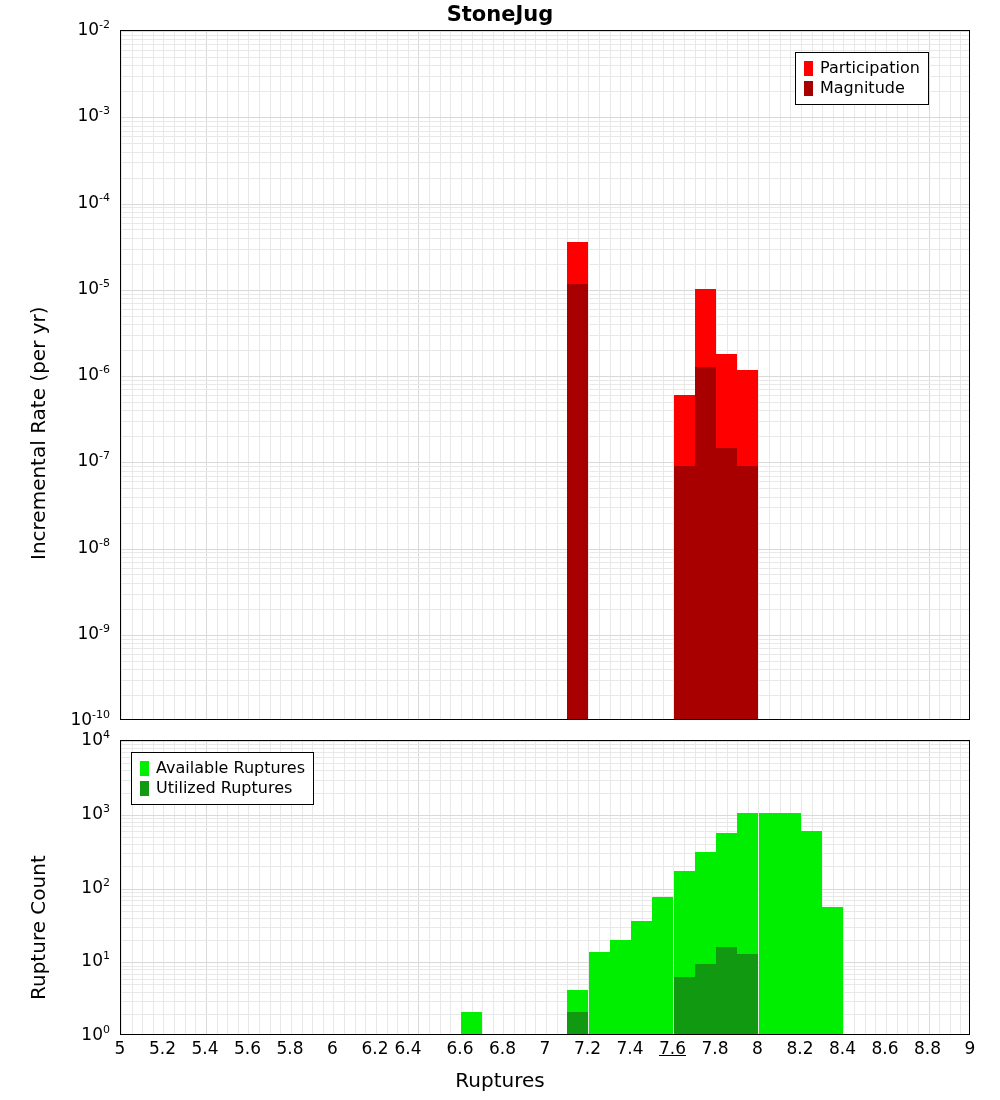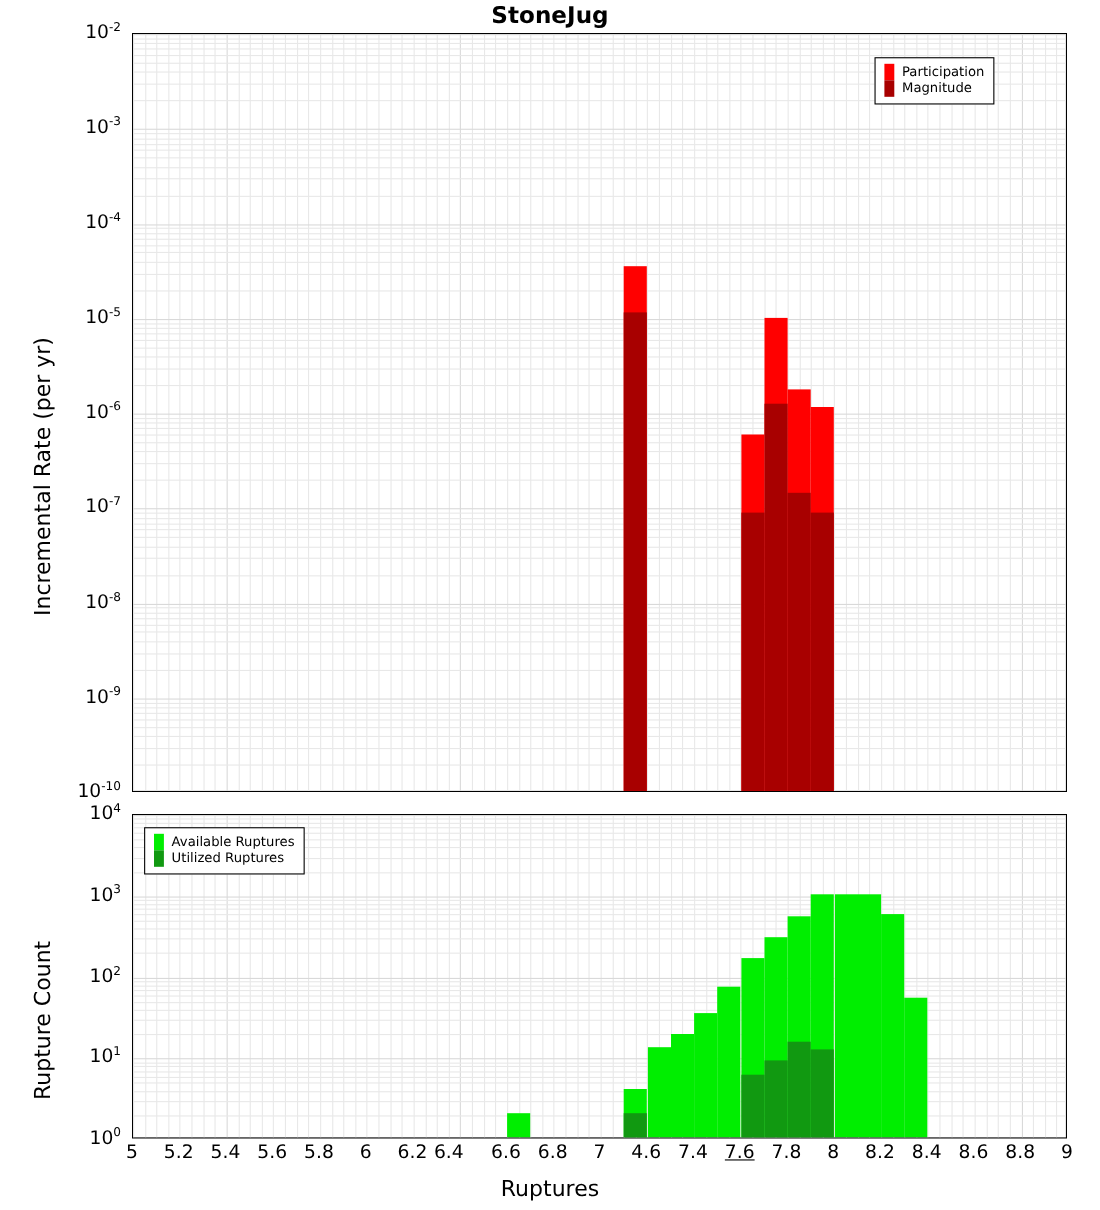--- a/index.html
+++ b/index.html
@@ -46,21 +46,21 @@
   .ylabel{
     transform-origin:0 0;
     white-space:nowrap;
   }
 
   .legend{
     position:absolute;
     background:#fff;
     border:1px solid #000;
     padding:5px 8px 6px 8px;
-    font-size:12px;
+    font-size:16px;
     line-height:1.25;
   }
   .legend .row{display:flex;align-items:center;white-space:nowrap;}
   .legend .sw{
     display:inline-block;width:9px;height:15px;margin-right:7px;flex:0 0 auto;
   }
   .sup{font-size:11px;vertical-align:super;}
 </style>
 </head>
 <body>
@@ -431,21 +431,21 @@
       <div class="tick-lbl xtick" style="left:132.5px;width:60px;top:1038px;">5.2</div>
       <div class="tick-lbl xtick" style="left:175.0px;width:60px;top:1038px;">5.4</div>
       <div class="tick-lbl xtick" style="left:217.5px;width:60px;top:1038px;">5.6</div>
       <div class="tick-lbl xtick" style="left:260.0px;width:60px;top:1038px;">5.8</div>
       <div class="tick-lbl xtick" style="left:302.5px;width:60px;top:1038px;">6</div>
       <div class="tick-lbl xtick" style="left:345.0px;width:60px;top:1038px;">6.2</div>
       <div class="tick-lbl xtick" style="left:378px;width:60px;top:1038px;">6.4</div>
       <div class="tick-lbl xtick" style="left:430.0px;width:60px;top:1038px;">6.6</div>
       <div class="tick-lbl xtick" style="left:472.5px;width:60px;top:1038px;">6.8</div>
       <div class="tick-lbl xtick" style="left:515.0px;width:60px;top:1038px;">7</div>
-      <div class="tick-lbl xtick" style="left:557.5px;width:60px;top:1038px;">4.6</div>
+      <div class="tick-lbl xtick" style="left:557.5px;width:60px;top:1038px;">7.2</div>
       <div class="tick-lbl xtick" style="left:600.0px;width:60px;top:1038px;">7.4</div>
       <div class="tick-lbl xtick" style="left:642.5px;width:60px;top:1038px;text-decoration:underline;">7.6</div>
       <div class="tick-lbl xtick" style="left:685.0px;width:60px;top:1038px;">7.8</div>
       <div class="tick-lbl xtick" style="left:727.5px;width:60px;top:1038px;">8</div>
       <div class="tick-lbl xtick" style="left:770.0px;width:60px;top:1038px;">8.2</div>
       <div class="tick-lbl xtick" style="left:812.5px;width:60px;top:1038px;">8.4</div>
       <div class="tick-lbl xtick" style="left:855.0px;width:60px;top:1038px;">8.6</div>
       <div class="tick-lbl xtick" style="left:897.5px;width:60px;top:1038px;">8.8</div>
       <div class="tick-lbl xtick" style="left:940.0px;width:60px;top:1038px;">9</div>
     </div>

